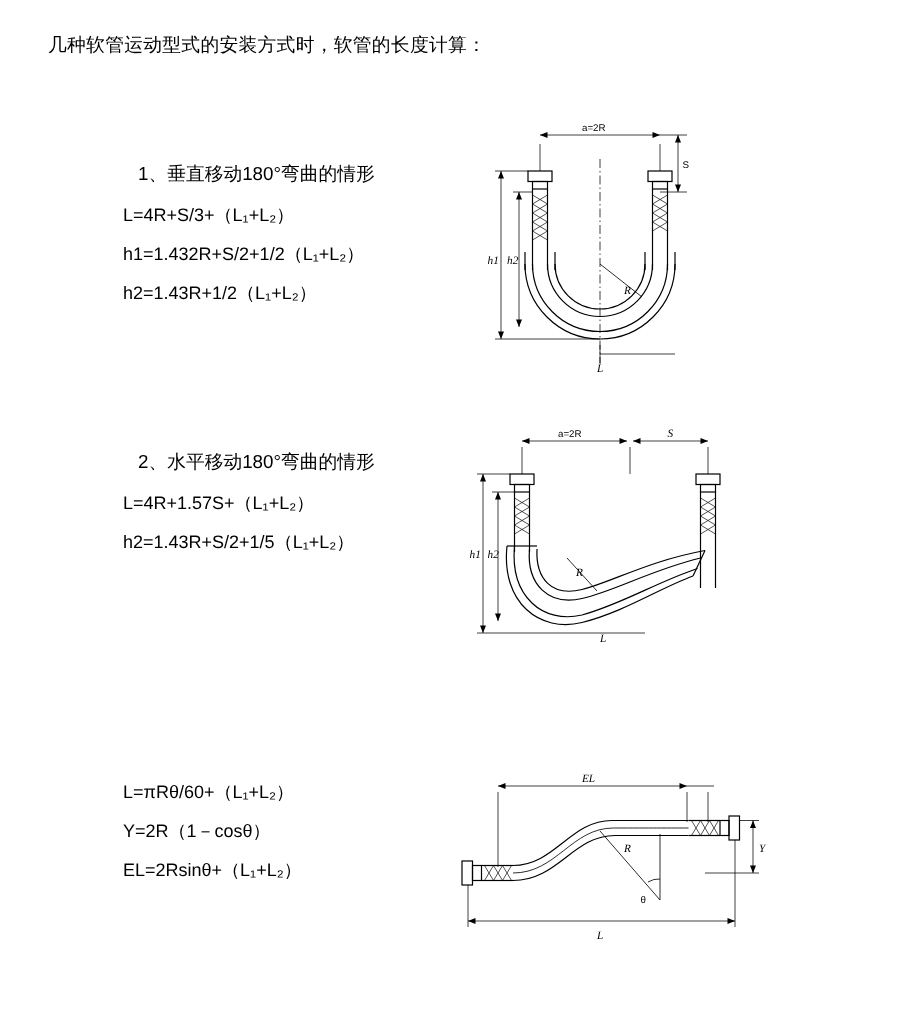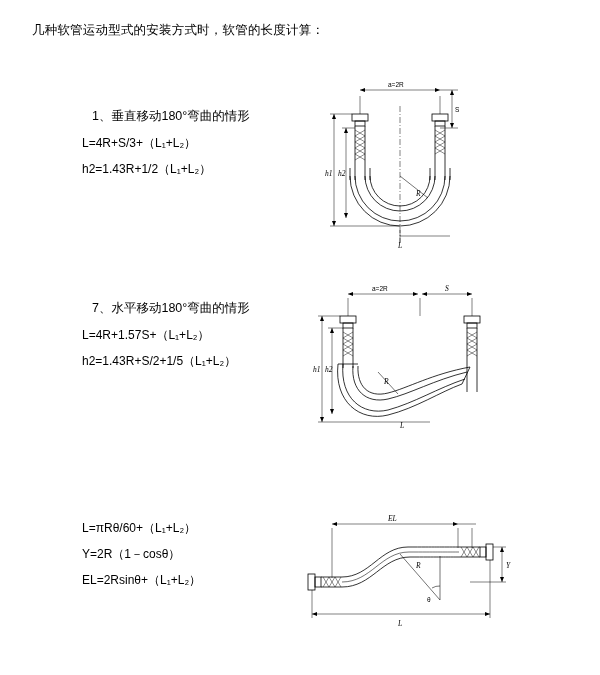--- a/index.html
+++ b/index.html
@@ -77,20 +77,21 @@
 <body>
 
 <div class="page">
 
   <div class="heading">几种软管运动型式的安装方式时，软管的长度计算：</div>
 
   <div class="section sec1">
     <div class="text-col">
       <div class="sec-title">1、垂直移动180°弯曲的情形</div>
       <div class="formula">L=4R+S/3+（L₁+L₂）</div>
+      <div class="formula">h1=1.432R+S/2+1/2（L₁+L₂）</div>
       <div class="formula">h2=1.43R+1/2（L₁+L₂）</div>
     </div>
 
     <div class="fig fig1">
       <svg width="200" height="210" viewBox="0 0 200 210">
 
         <line class="dimln" x1="60" y1="22" x2="140" y2="22"></line>
         <path class="fillblk" d="M60,22 L65,20 L65,24 Z"></path>
         <path class="fillblk" d="M140,22 L135,20 L135,24 Z"></path>
         <text class="lbl" x="88" y="19">a=2R</text>
@@ -166,21 +167,21 @@
         <text class="lbl-it" x="38" y="108">h2</text>
         <line class="dimln" x1="30" y1="46" x2="52" y2="46"></line>
         <line class="dimln" x1="42" y1="60" x2="55" y2="60"></line>
         <line class="dimln" x1="30" y1="158" x2="100" y2="158"></line>
       </svg>
     </div>
   </div>
 
   <div class="section sec2">
     <div class="text-col">
-      <div class="sec-title">7、水平移动180°弯曲的情形</div>
+      <div class="sec-title">2、水平移动180°弯曲的情形</div>
       <div class="formula">L=4R+1.57S+（L₁+L₂）</div>
       <div class="formula">h2=1.43R+S/2+1/5（L₁+L₂）</div>
     </div>
 
     <div class="fig fig2">
       <svg width="210" height="180" viewBox="0 0 210 180">
 
         <line class="dimln" x1="48" y1="22" x2="118" y2="22"></line>
         <path class="fillblk" d="M48,22 L53,20 L53,24 Z"></path>
         <path class="fillblk" d="M118,22 L113,20 L113,24 Z"></path>

